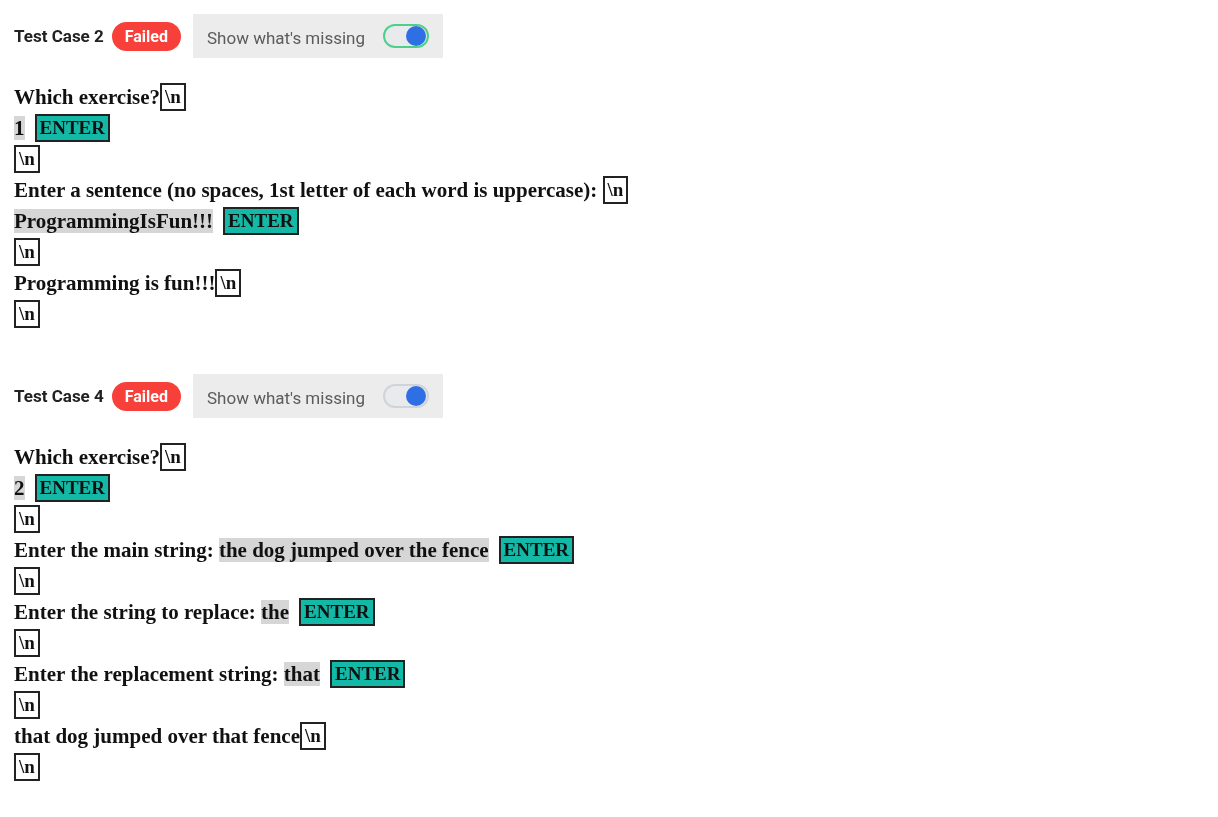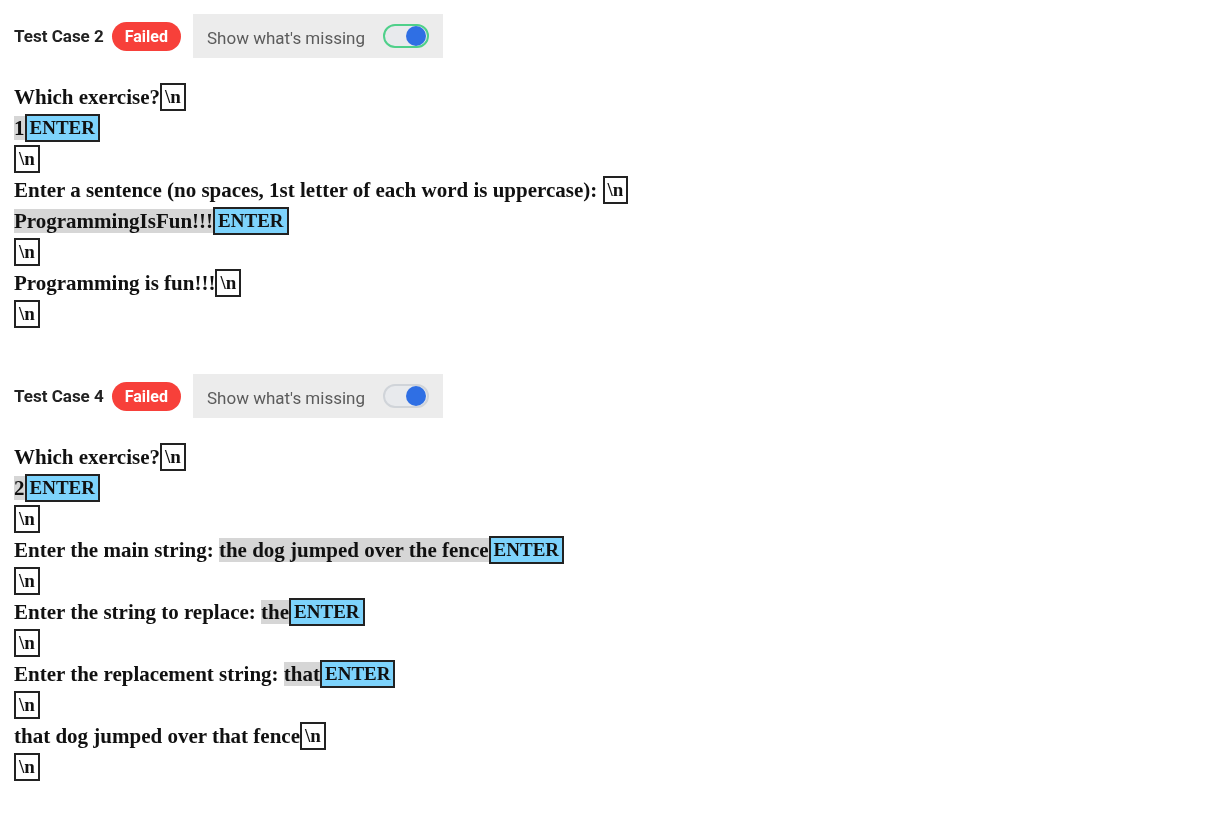--- a/index.html
+++ b/index.html
@@ -75,21 +75,21 @@
   .hl { background: #d6d6d6; }
   .token {
     display: inline-block;
     border: 2px solid #222;
     padding: 0 3px;
     font-weight: 700;
     line-height: 24px;
     vertical-align: 1px;
     font-size: 19px;
   }
-  .token.hl { background: #7dd3fc; }
+  .token.hl { background: #14b8a6; margin-left: 10px; }
 </style>
 </head>
 <body>
 
 <div id="root">
     <div class="test-block">
       <div class="header-row">
         <span class="tc-title">Test Case 2</span>
         <span class="badge">Failed</span>
         <div class="toggle-box">

